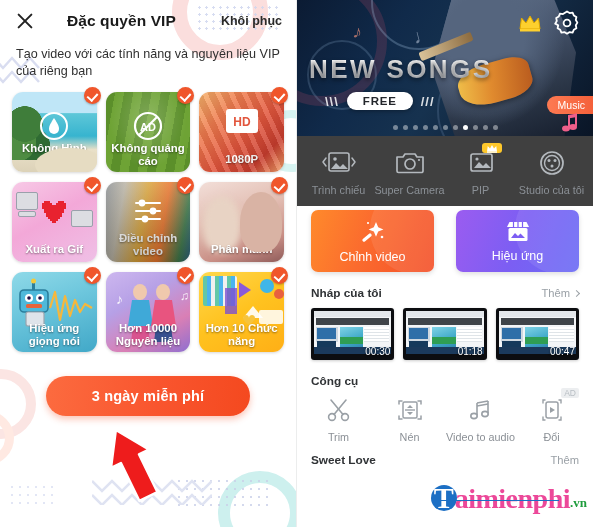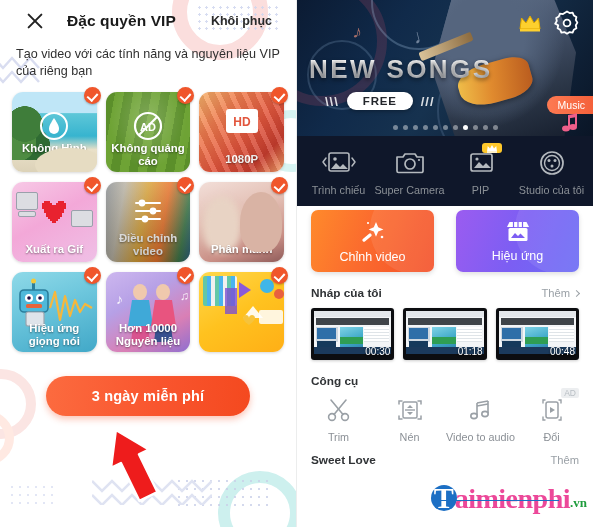--- a/index.html
+++ b/index.html
@@ -57,21 +57,21 @@
     background-image: radial-gradient(#cfd6ee 1.1px, transparent 1.2px);
     background-size: 8px 8px; opacity: .6;
   }
   .zig { position: absolute; pointer-events: none; overflow: hidden; }
   .zig-l { top: 52px; left: -6px; width: 46px; height: 44px; }
   .zig-b { bottom: 22px; left: 92px; width: 120px; height: 32px; }
 
   .left-header {
     position: relative; z-index: 4;
     height: 42px; display: flex; align-items: center;
-    padding: 0 24px;
+    padding: 0 14px;
     gap: 20px;
   }
   .close-icon {
     width: 22px; height: 22px; position: relative; cursor: pointer;
     flex: 0 0 22px;
   }
   .close-icon::before, .close-icon::after {
     content: ""; position: absolute; top: 10px; left: 1px;
     width: 20px; height: 2px; background: #222; border-radius: 1px;
   }
@@ -277,21 +277,21 @@
   }
   .music-note-icon { position:absolute; right:12px; top:112px; z-index:6; }
   .dots-row {
     position:absolute; left:0; right:0; bottom:6px; z-index:5;
     display:flex; justify-content:center; gap:5px;
   }
   .dot { width:5px; height:5px; border-radius:50%; background:rgba(255,255,255,.42); cursor:pointer; }
   .dot.active { background:#fff; }
 
   .tools-row {
-    display:flex; padding: 14px 6px 10px 6px; background:#0f172a;
+    display:flex; padding: 14px 6px 10px 6px; background:#404040;
   }
   .tool-item {
     flex:1; display:flex; flex-direction:column; align-items:center;
     gap:8px; cursor:pointer; position:relative;
   }
   .tool-label { font-size:10.8px; color:#8b9096; text-align:center; }
   .crown-badge {
     position:absolute; top:-7px; right:14px;
     background:#ffc82b; border-radius:3px; padding:1px 4px 0 4px; line-height:0;
   }
@@ -528,20 +528,21 @@
         <div class="bc-inner art-yellow">
           <svg width="88" height="58" viewBox="0 0 88 58" style="position:absolute;left:0;top:2px">
             <polygon points="40,8 52,16 40,24" fill="#8a5ad8"></polygon>
             <rect x="26" y="14" width="12" height="26" fill="#7d4fd0" opacity=".8"></rect>
             <circle cx="68" cy="12" r="7" fill="#3fb6e8"></circle>
             <circle cx="80" cy="20" r="5" fill="#e8603f"></circle>
             <path d="M54 32 l10 12 h-20z" fill="#fff" opacity=".9"></path>
             <path d="M44 40 c0-4 6-4 6 0 c0 3-6 7-6 7 s-6-4-6-7 c0-4 6-4 6 0z" fill="#f6c33c" transform="translate(6,4)"></path>
             <rect x="60" y="36" width="24" height="14" rx="2" fill="#fff" opacity=".85"></rect>
           </svg>
+          <div class="bc-label">Hơn 10 Chức năng</div>
         </div>
         <div class="check-badge"></div>
       </div>
     </div>
 
     <div class="cta-wrap">
       <div class="cta-button">3 ngày miễn phí</div>
       <svg class="cursor-arrow" width="74" height="82" viewBox="0 0 74 82">
         <g transform="rotate(-26 37 41)">
           <path d="M37 2 L58 34 H47 L47 76 H27 L27 34 H16 Z" fill="#ee1c1c" stroke="#ffffff" stroke-width="2.4" stroke-linejoin="round"></path>
@@ -719,21 +720,21 @@
           <div class="ds-topbar"></div>
             <div class="ds-navbar"></div>
           <div class="ds-left"></div>
             <div class="ds-left2"></div>
             <div class="ds-left3"></div>
           <div class="ds-mid"></div>
             <div class="ds-right"></div>
           <div class="ds-green"></div>
             <div class="ds-taskbar"></div>
         </div>
-        <span class="draft-time">00:48</span>
+        <span class="draft-time">00:47</span>
       </div>
     </div>
 
     <div class="section-head" style="padding-bottom:2px">
       <span class="section-title">Công cụ</span>
     </div>
 
     <div class="cong-cu-tools">
       <div class="ct-item">
         <svg width="26" height="24" viewBox="0 0 26 24">

